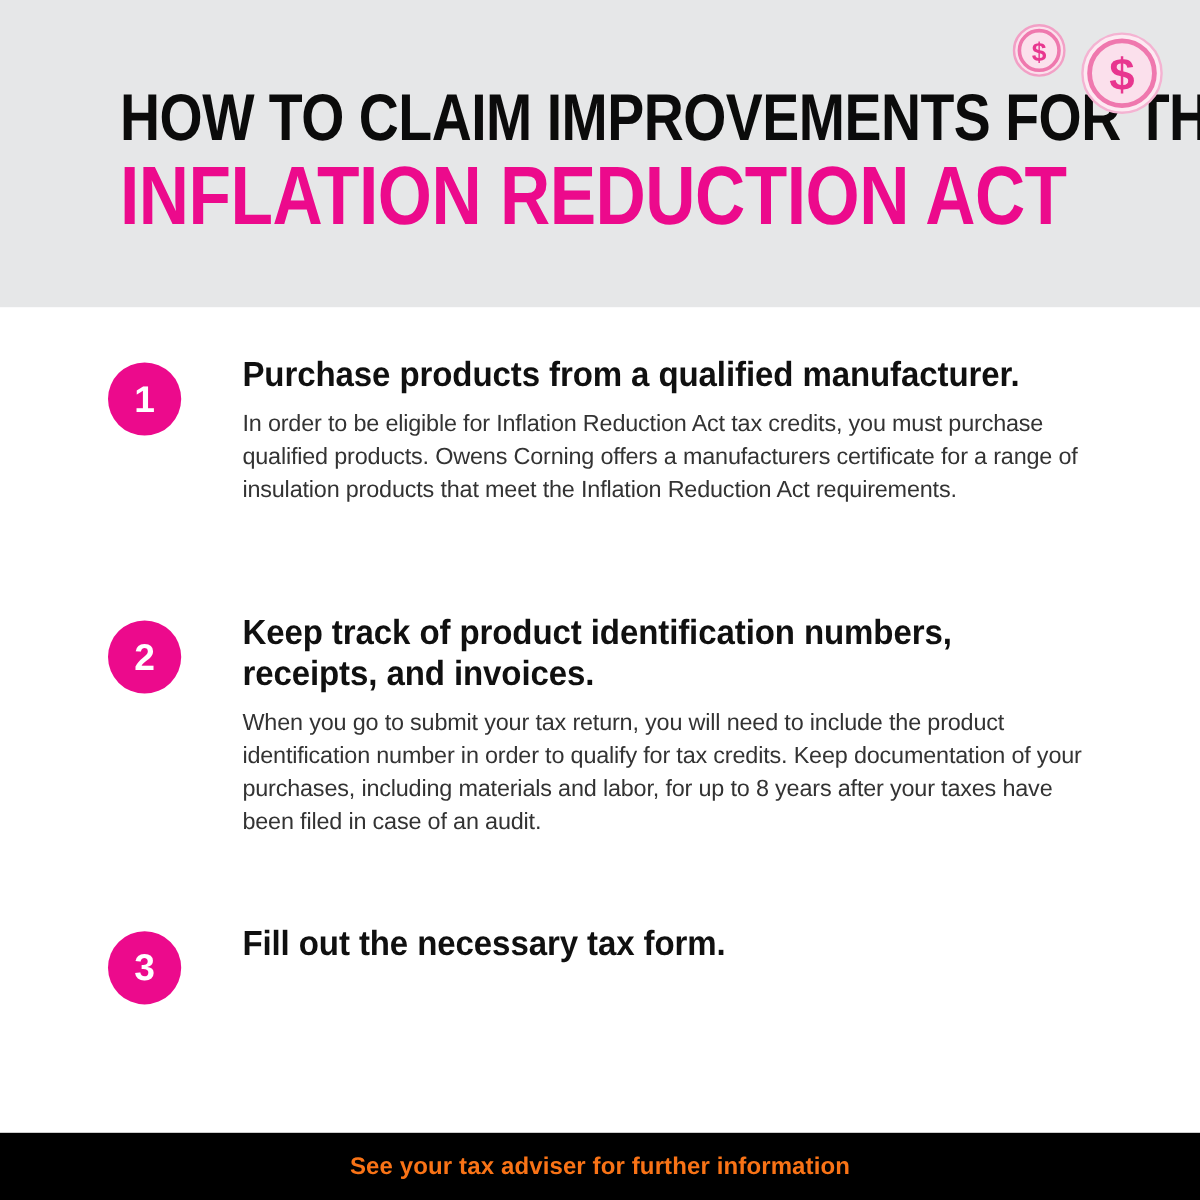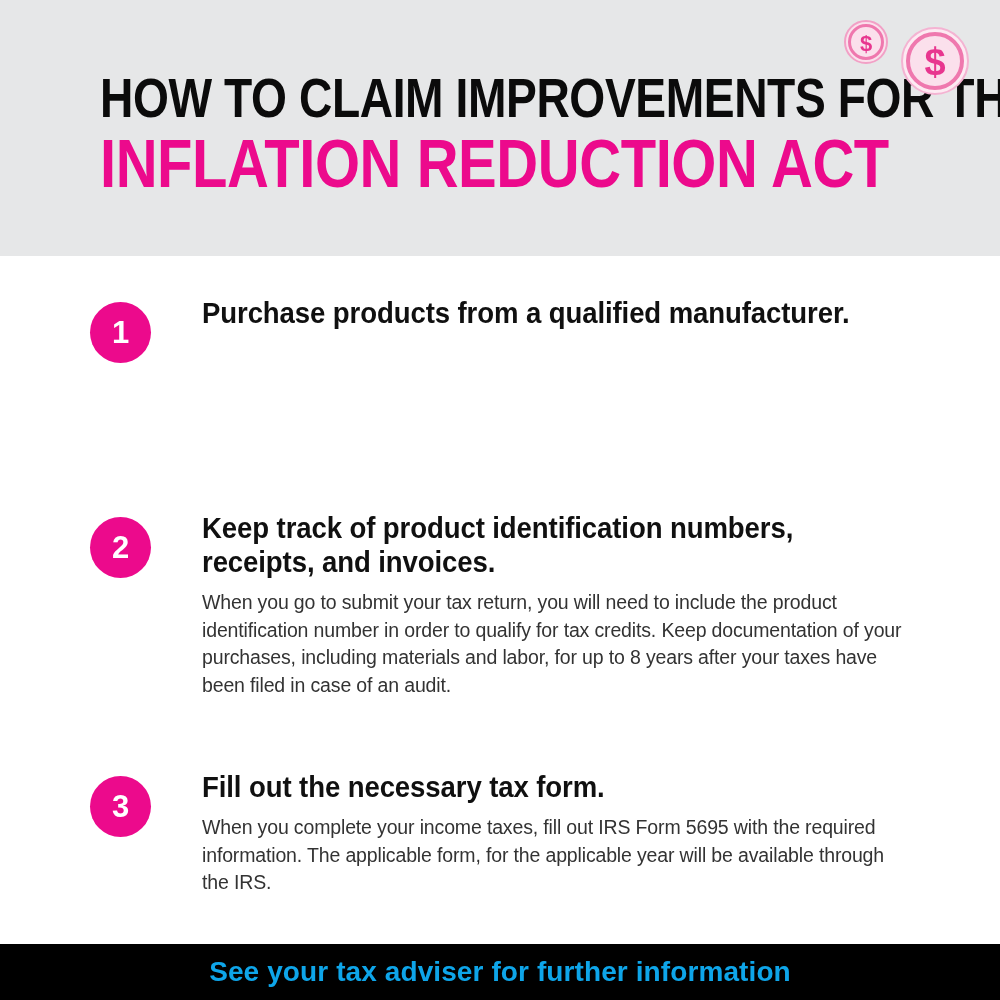--- a/index.html
+++ b/index.html
@@ -137,22 +137,22 @@
     height:56px;
     background:#000000;
     display:flex;
     align-items:center;
     justify-content:center;
   }
 
   .footer-text {
     font-family:"Liberation Sans Narrow","Liberation Sans", sans-serif;
     font-weight:bold;
-    font-size:28px;
-    color:#0ea5e9;
+    font-size:20px;
+    color:#f97316;
     letter-spacing:0.1px;
   }
 </style>
 </head>
 <body>
 
 <div id="infographic">
 
   <div class="header">
 
@@ -177,36 +177,36 @@
       </svg>
     </div>
   </div>
 
   <div class="steps">
 
     <div class="step step-1">
       <div class="badge">1</div>
       <div class="step-body">
         <div class="step-heading">Purchase products from a qualified manufacturer.</div>
+        <div class="step-text">In order to be eligible for Inflation Reduction Act tax credits, you must purchase qualified products. Owens Corning offers a manufacturers certificate for a range of insulation products that meet the Inflation Reduction Act requirements.</div>
       </div>
     </div>
 
     <div class="step step-2">
       <div class="badge">2</div>
       <div class="step-body">
         <div class="step-heading">Keep track of product identification numbers, receipts, and invoices.</div>
         <div class="step-text">When you go to submit your tax return, you will need to include the product identification number in order to qualify for tax credits. Keep documentation of your purchases, including materials and labor, for up to 8 years after your taxes have been filed in case of an audit.</div>
       </div>
     </div>
 
     <div class="step step-3">
       <div class="badge">3</div>
       <div class="step-body">
         <div class="step-heading">Fill out the necessary tax form.</div>
-        <div class="step-text">When you complete your income taxes, fill out IRS Form 5695 with the required information. The applicable form, for the applicable year will be available through the IRS.</div>
       </div>
     </div>
 
   </div>
 
   <div class="footer">
     <div class="footer-text">See your tax adviser for further information</div>
   </div>
 
 </div>

